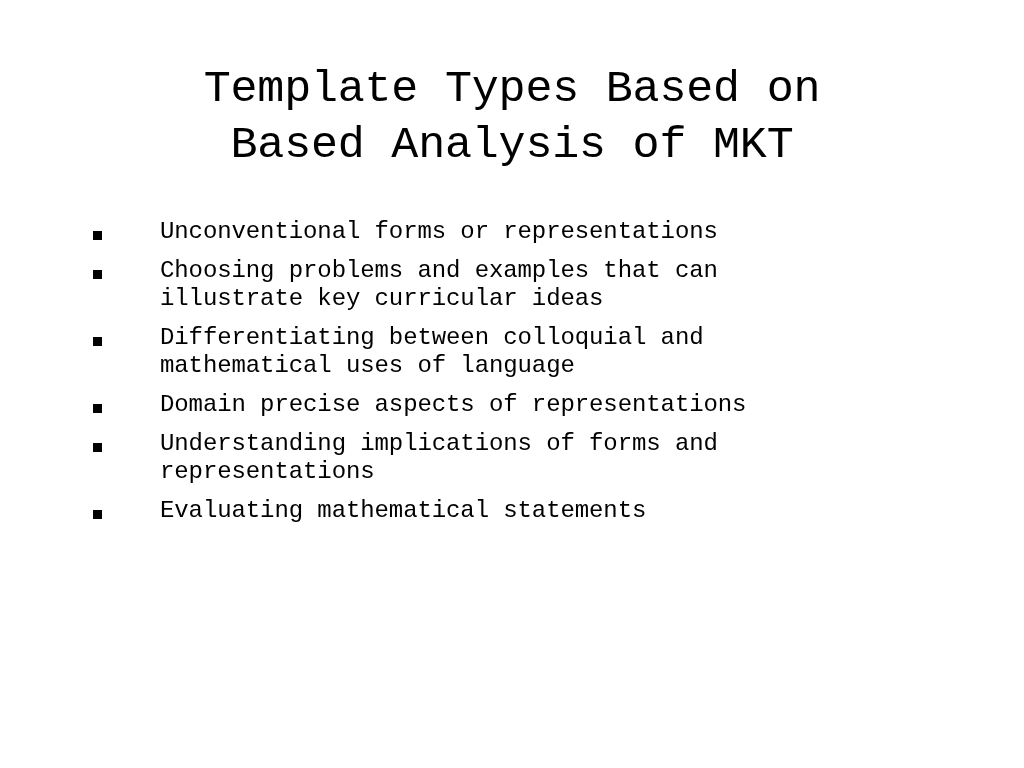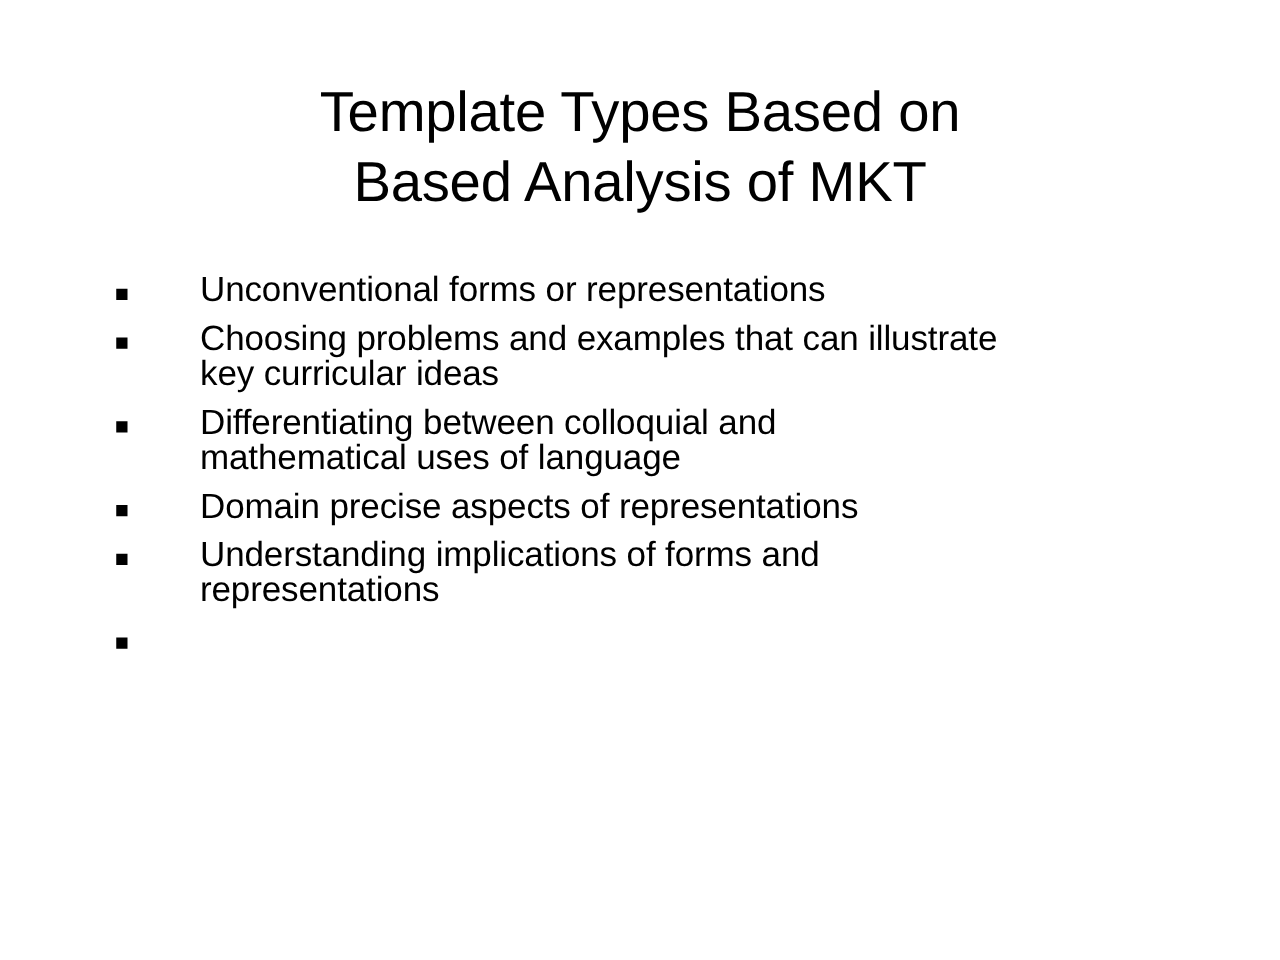--- a/index.html
+++ b/index.html
@@ -14,20 +14,21 @@
     font-family: "Liberation Sans", sans-serif;
     color: #000000;
     overflow: hidden;
   }
 
   .slide {
     position: relative;
     width: 960px;
     height: 768px;
     background: #ffffff;
+    font-family: Liberation Mono, monospace;
   }
 
   
   .title-block {
     position: absolute;
     left: 0;
     top: 62px;
     width: 1024px;
     text-align: center;
   }
@@ -59,21 +60,21 @@
   .bullet-marker {
     position: absolute;
     left: 5px;
     top: 13px;
     width: 9px;
     height: 9px;
     background: #000000;
   }
 
   .bullet-text {
-    font-size: 28px;
+    font-size: 24px;
     font-weight: 400;
     line-height: 28px;
     letter-spacing: -0.1px;
   }
 
   
   .bullet-text.w-narrow { max-width: 672px; }
   .bullet-text.w-mid    { max-width: 600px; }
 </style>
 </head>
@@ -108,16 +109,17 @@
       <div class="bullet-text w-narrow">Domain precise aspects of representations</div>
     </div>
 
     <div class="bullet-item">
       <span class="bullet-marker"></span>
       <div class="bullet-text w-mid">Understanding implications of forms and representations</div>
     </div>
 
     <div class="bullet-item">
       <span class="bullet-marker"></span>
+      <div class="bullet-text w-narrow">Evaluating mathematical statements</div>
     </div>
 
   </div>
 </div>
 
 </body></html>

